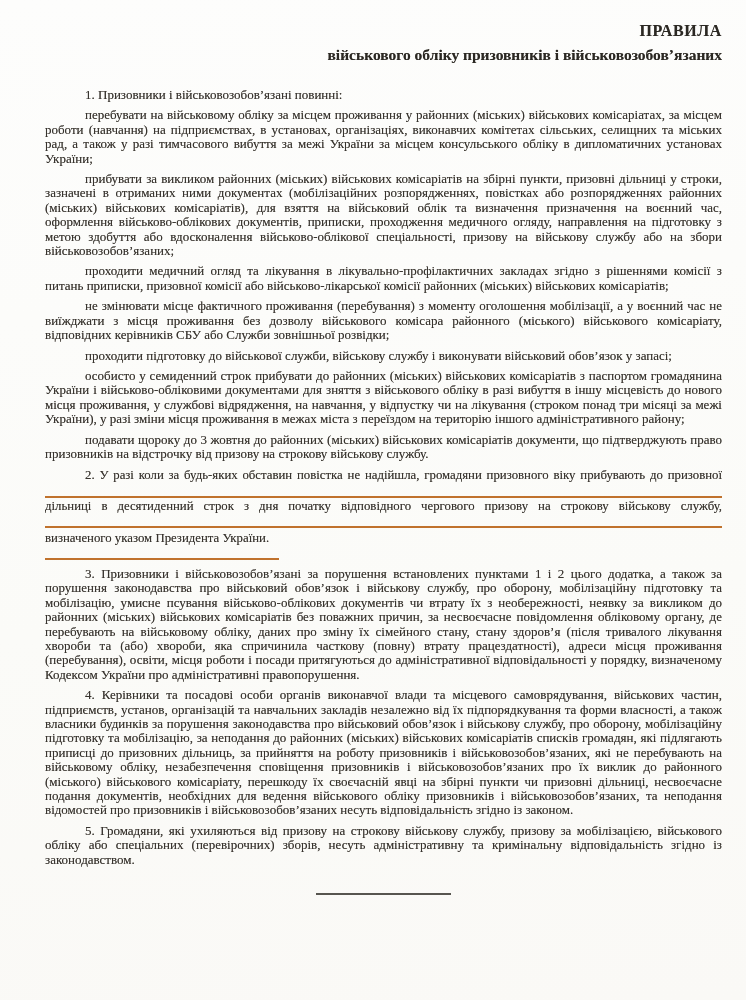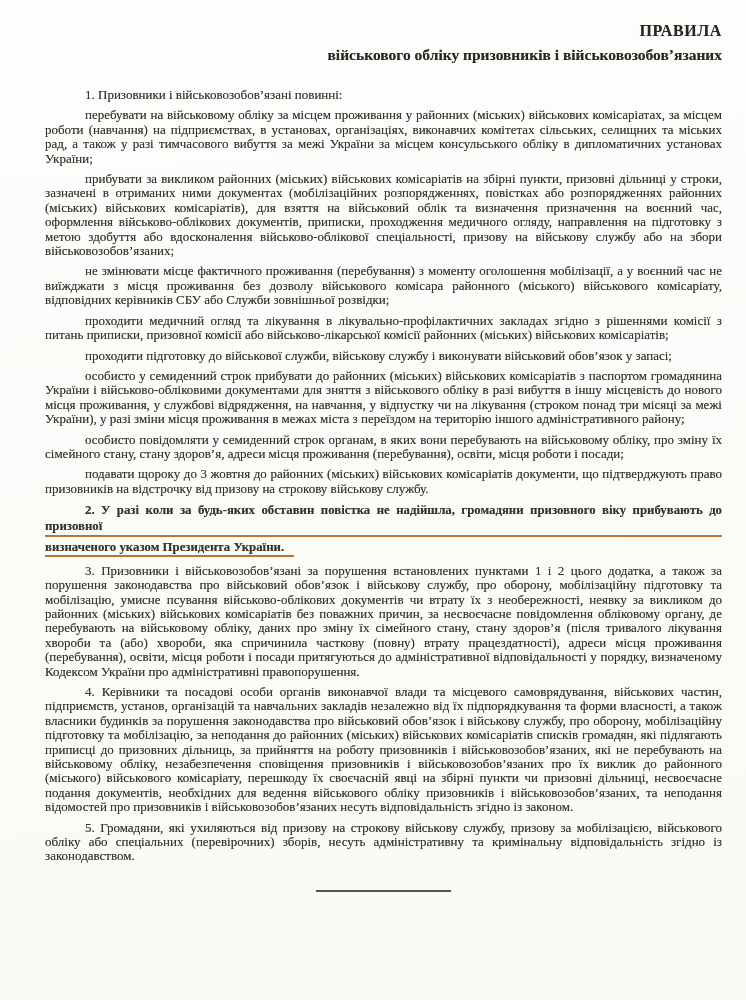--- a/index.html
+++ b/index.html
@@ -44,22 +44,21 @@
   }
   .para.last { margin-bottom: 18px; }
   .hl-block { margin: 2px 0 7px 0; }
   .hl-line {
     font-size: 12.8px;
     line-height: 16.2px;
     position: relative;
     text-align: justify;
     text-align-last: justify;
     border-bottom: 2px solid var(--hl, #c0722d);
-    padding-bottom: 0px;
-    font-weight: bold;
+    padding-bottom: 12px;
   }
   .hl-line.first { text-indent: 40px; }
   .hl-line.partial {
     display: inline-block;
     text-align: right;
     text-align-last: left;
     padding-right: 10px;
   }
   .divider {
     width: 135px;
@@ -75,29 +74,29 @@
 
   <div class="doc-header">
     <div class="doc-title">ПРАВИЛА</div>
     <div class="doc-subtitle">військового обліку призовників і військовозобов’язаних</div>
   </div>
 
   <div class="para">1. Призовники і військовозобов’язані повинні:</div>
 
   <div class="para">перебувати на військовому обліку за місцем проживання у районних (міських) військових комісаріатах, за місцем роботи (навчання) на підприємствах, в установах, організаціях, виконавчих комітетах сільських, селищних та міських рад, а також у разі тимчасового вибуття за межі України за місцем консульського обліку в дипломатичних установах України;</div>
   <div class="para">прибувати за викликом районних (міських) військових комісаріатів на збірні пункти, призовні дільниці у строки, зазначені в отриманих ними документах (мобілізаційних розпорядженнях, повістках або розпорядженнях районних (міських) військових комісаріатів), для взяття на військовий облік та визначення призначення на воєнний час, оформлення військово-облікових документів, приписки, проходження медичного огляду, направлення на підготовку з метою здобуття або вдосконалення військово-облікової спеціальності, призову на військову службу або на збори військовозобов’язаних;</div>
+  <div class="para">проходити медичний огляд та лікування в лікувально-профілактичних закладах згідно з рішеннями комісії з питань приписки, призовної комісії або військово-лікарської комісії районних (міських) військових комісаріатів;</div>
   <div class="para">не змінювати місце фактичного проживання (перебування) з моменту оголошення мобілізації, а у воєнний час не виїжджати з місця проживання без дозволу військового комісара районного (міського) військового комісаріату, відповідних керівників СБУ або Служби зовнішньої розвідки;</div>
-  <div class="para">проходити медичний огляд та лікування в лікувально-профілактичних закладах згідно з рішеннями комісії з питань приписки, призовної комісії або військово-лікарської комісії районних (міських) військових комісаріатів;</div>
   <div class="para">проходити підготовку до військової служби, військову службу і виконувати військовий обов’язок у запасі;</div>
   <div class="para">особисто у семиденний строк прибувати до районних (міських) військових комісаріатів з паспортом громадянина України і військово-обліковими документами для зняття з військового обліку в разі вибуття в іншу місцевість до нового місця проживання, у службові відрядження, на навчання, у відпустку чи на лікування (строком понад три місяці за межі України), у разі зміни місця проживання в межах міста з переїздом на територію іншого адміністративного району;</div>
-  <div class="para">особисто повідомляти у семиденний строк органам, в яких вони перебувають на військовому обліку, про зміну їх сімейного стану, стану здоров’я, адреси місця проживання (перебування), освіти, місця роботи і посади;</div>
   <div class="para">подавати щороку до 3 жовтня до районних (міських) військових комісаріатів документи, що підтверджують право призовників на відстрочку від призову на строкову військову службу.</div>
 
   <div class="hl-block">
     <div class="hl-line first">2. У разі коли за будь-яких обставин повістка не надійшла, громадяни призовного віку прибувають до призовної</div>
+    <div class="hl-line">дільниці в десятиденний строк з дня початку відповідного чергового призову на строкову військову службу,</div>
     <div><span class="hl-line partial">визначеного указом Президента України.</span></div>
   </div>
 
   <div class="para">3. Призовники і військовозобов’язані за порушення встановлених пунктами 1 і 2 цього додатка, а також за порушення законодавства про військовий обов’язок і військову службу, про оборону, мобілізаційну підготовку та мобілізацію, умисне псування військово-облікових документів чи втрату їх з необережності, неявку за викликом до районних (міських) військових комісаріатів без поважних причин, за несвоєчасне повідомлення обліковому органу, де перебувають на військовому обліку, даних про зміну їх сімейного стану, стану здоров’я (після тривалого лікування хвороби та (або) хвороби, яка спричинила часткову (повну) втрату працездатності), адреси місця проживання (перебування), освіти, місця роботи і посади притягуються до адміністративної відповідальності у порядку, визначеному Кодексом України про адміністративні правопорушення.</div>
   <div class="para">4. Керівники та посадові особи органів виконавчої влади та місцевого самоврядування, військових частин, підприємств, установ, організацій та навчальних закладів незалежно від їх підпорядкування та форми власності, а також власники будинків за порушення законодавства про військовий обов’язок і військову службу, про оборону, мобілізаційну підготовку та мобілізацію, за неподання до районних (міських) військових комісаріатів списків громадян, які підлягають приписці до призовних дільниць, за прийняття на роботу призовників і військовозобов’язаних, які не перебувають на військовому обліку, незабезпечення сповіщення призовників і військовозобов’язаних про їх виклик до районного (міського) військового комісаріату, перешкоду їх своєчасній явці на збірні пункти чи призовні дільниці, несвоєчасне подання документів, необхідних для ведення військового обліку призовників і військовозобов’язаних, та неподання відомостей про призовників і військовозобов’язаних несуть відповідальність згідно із законом.</div>
   <div class="para last">5. Громадяни, які ухиляються від призову на строкову військову службу, призову за мобілізацією, військового обліку або спеціальних (перевірочних) зборів, несуть адміністративну та кримінальну відповідальність згідно із законодавством.</div>
 
   <div class="divider"></div>
 
 </div>

